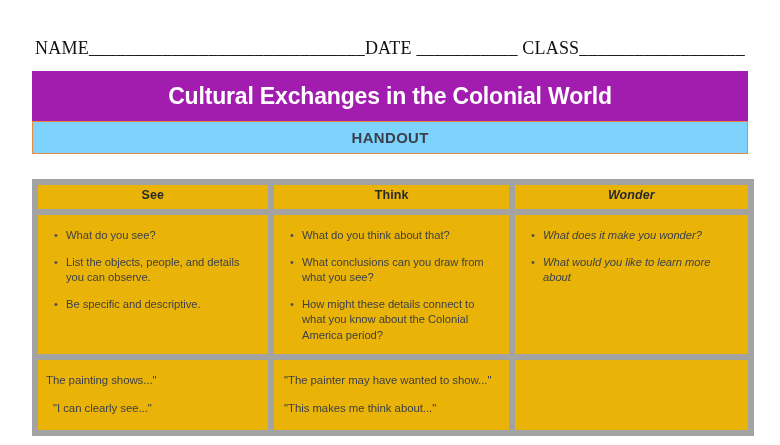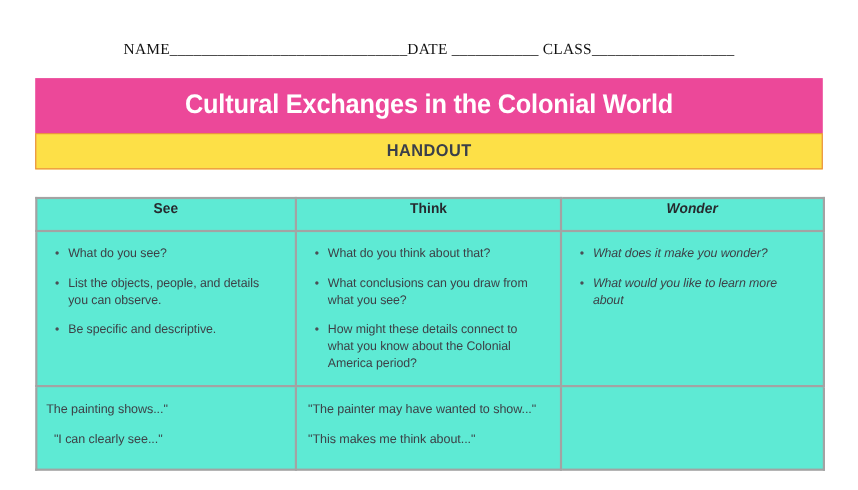--- a/index.html
+++ b/index.html
@@ -17,35 +17,35 @@
   }
 
   
   .namebar {
     position: absolute;
     left: 0;
     top: 38px;
     width: 780px;
     text-align: center;
     font-family: "Liberation Serif", serif;
-    font-size: 14px;
+    font-size: 18px;
     letter-spacing: 0.2px;
     color: #111111;
     white-space: nowrap;
   }
   .namebar span { display: inline; }
 
   
   .title-banner {
     position: absolute;
     left: 32px;
     top: 71px;
     width: 716px;
     height: 50px;
-    background: #ec4899;
+    background: #a21caf;
     display: flex;
     align-items: center;
     justify-content: center;
     box-sizing: border-box;
   }
   .title-text {
     color: #ffffff;
     font-size: 24.5px;
     font-weight: bold;
     letter-spacing: -0.2px;
@@ -54,21 +54,21 @@
     white-space: nowrap;
   }
 
   
   .subtitle-bar {
     position: absolute;
     left: 32px;
     top: 121px;
     width: 716px;
     height: 33px;
-    background: #fde047;
+    background: #7dd3fc;
     border: 1px solid #e8893e;
     box-sizing: border-box;
     display: flex;
     align-items: center;
     justify-content: center;
   }
   .subtitle-text {
     color: #3a3f4a;
     font-size: 15.5px;
     font-weight: bold;
@@ -82,25 +82,25 @@
     position: absolute;
     left: 32px;
     top: 179px;
     width: 716px;
     height: 235px;
     border-collapse: collapse;
     table-layout: fixed;
     box-sizing: border-box;
   }
   .sheet-table td, .sheet-table th {
-    border: 2px solid #a3a3a3;
+    border: 6px solid #a3a3a3;
     box-sizing: border-box;
     vertical-align: top;
     padding: 0;
-    background: #5eead4;
+    background: #eab308;
   }
   .col-see   { width: 236px; }
   .col-think { width: 241px; margin-left: 18px; }
   .col-wonder{ width: 239px; font-style: italic; }
 
   .head-cell {
     height: 30px;
     text-align: center;
     vertical-align: middle;
   }

